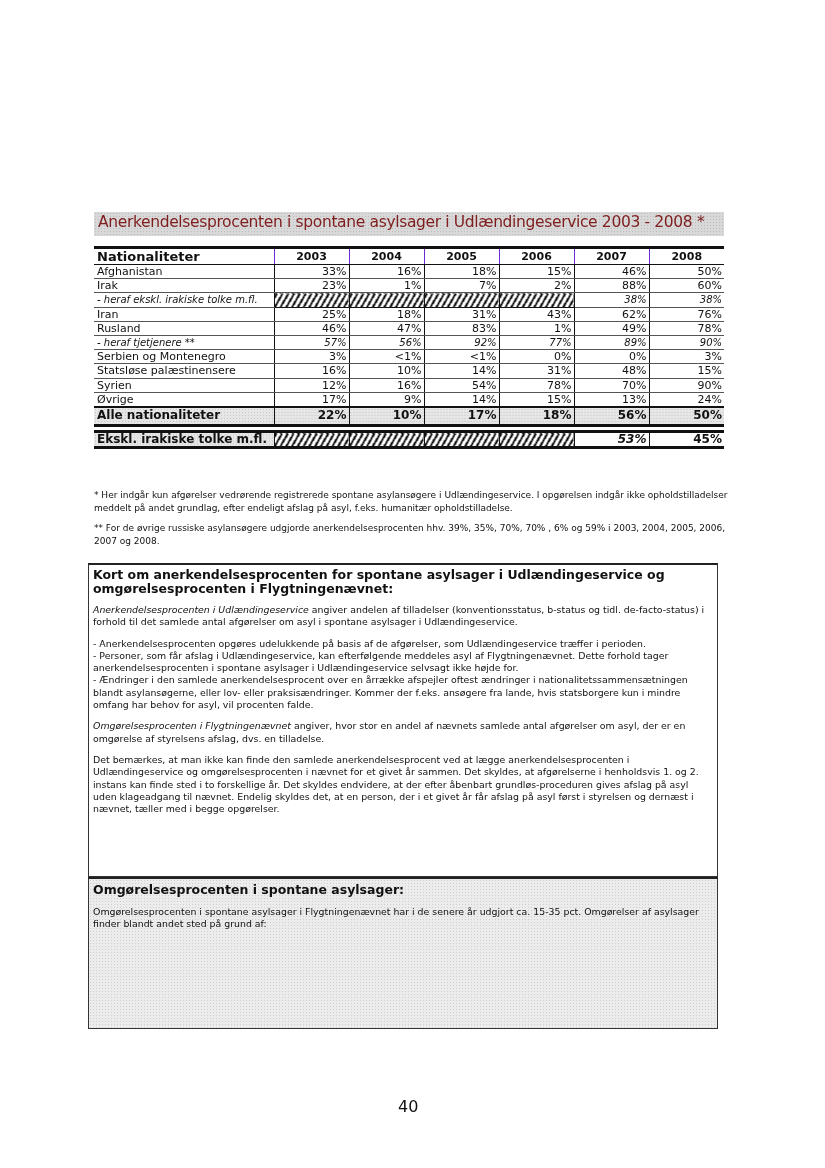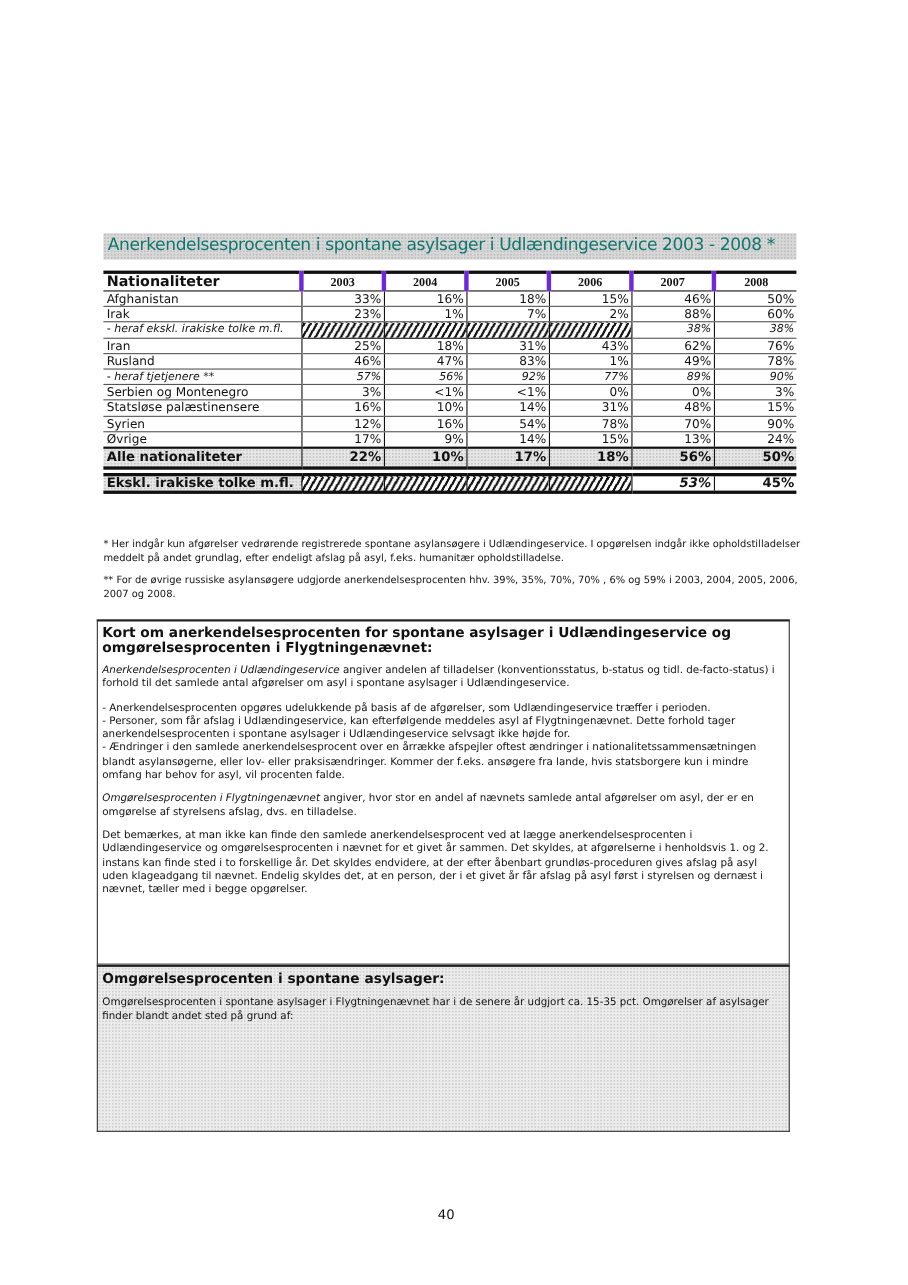--- a/index.html
+++ b/index.html
@@ -7,37 +7,37 @@
   body { position: relative; font-family: "DejaVu Sans", sans-serif; color: #111; overflow: hidden; }
 
   .title-bar {
     position: absolute; left: 94px; top: 212px; width: 630px; height: 24px;
     background: #d8d8d8;
     background-image: radial-gradient(#bdbdbd 0.6px, transparent 0.7px);
     background-size: 3px 3px;
   }
   .doc-title {
     position: absolute; left: 98px; top: 213px;
-    font-size: 15.5px; font-weight: normal; letter-spacing: -0.35px; color: #0f766e;
+    font-size: 15.5px; font-weight: normal; letter-spacing: -0.35px; color: #7f1d1d;
     white-space: nowrap;
   }
 
   table.stats {
     position: absolute; left: 94px; top: 246px; width: 630px;
     border-collapse: collapse; font-size: 11px; table-layout: fixed;
   }
   table.stats col.c0 { width: 180px; }
   table.stats col.cy { width: 75px; }
   table.stats col.cy1 { width: 75px; }
   table.stats thead th {
     font-weight: bold; border-top: 3px solid #111; border-bottom: 1px solid #111;
     height: 17px; font-size: 11px;
   }
   table.stats thead th.nat { text-align: left; font-size: 13px; padding-left: 3px; }
-  table.stats thead th.yr { text-align: center; border-left: 4px solid #6d28d9; font-family: Liberation Serif, serif; }
+  table.stats thead th.yr { text-align: center; border-left: 1px solid #6d28d9; }
   table.stats td {
     height: 14.2px; line-height: 13px; border-bottom: 1px solid #555;
     padding: 0 2px;
   }
   table.stats td.lbl { text-align: left; padding-left: 3px; font-size: 11px; }
   table.stats td.num { text-align: right; border-left: 1px solid #111; }
   table.stats tr.sub td { font-style: italic; font-size: 10px; }
   table.stats td.hatch {
     border-left: 1px solid #111;
     background: repeating-linear-gradient(-60deg, #ffffff 0, #ffffff 3px, #111 3px, #111 5px);
@@ -80,21 +80,21 @@
     font-size: 9.4px; line-height: 12.3px; padding: 4px 4px;
     background: #ececec;
     background-image: radial-gradient(#cfcfcf 0.6px, transparent 0.7px);
     background-size: 3px 3px;
   }
   .box2 h2 { font-size: 12.5px; font-weight: bold; line-height: 14px; margin-bottom: 9px; }
   .box2 p { margin-bottom: 9px; }
   .box2 ol { list-style: none; }
   .box2 li { margin-bottom: 11px; }
 
-  .page-number { position: absolute; left: 398px; top: 1097px; font-size: 12px; }
+  .page-number { position: absolute; left: 398px; top: 1097px; font-size: 16px; }
 </style>
 </head>
 <body>
 
 <div class="title-bar"></div>
 <h1 class="doc-title">Anerkendelsesprocenten i spontane asylsager i Udlændingeservice 2003 - 2008 *</h1>
 
 <table class="stats">
   <colgroup>
     <col class="c0">

